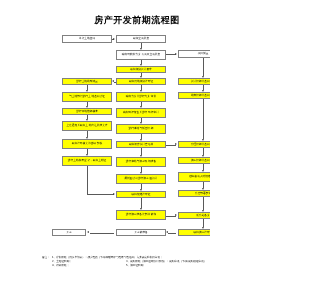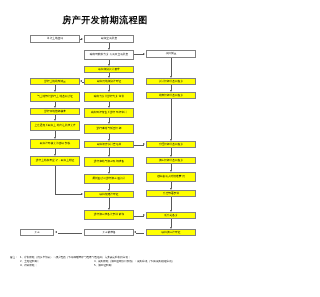--- a/index.html
+++ b/index.html
@@ -3,21 +3,21 @@
 <meta charset="utf-8">
 <style>
   html,body{margin:0;padding:0;}
   body{
     width:210px;height:297px;
     background:#ffffff;
     font-family:"DejaVu Sans","Liberation Sans",sans-serif;
     overflow:hidden;
     position:relative;
   }
-  #page{position:relative;width:210px;height:297px;}
+  #page{position:relative;width:210px;height:297px;margin-left:32px;}
 
   .title{
     position:absolute;left:0;top:14px;width:210px;
     text-align:center;
     font-size:9px;font-weight:bold;letter-spacing:.5px;
     color:#000;
   }
 
   .node{
     position:absolute;

